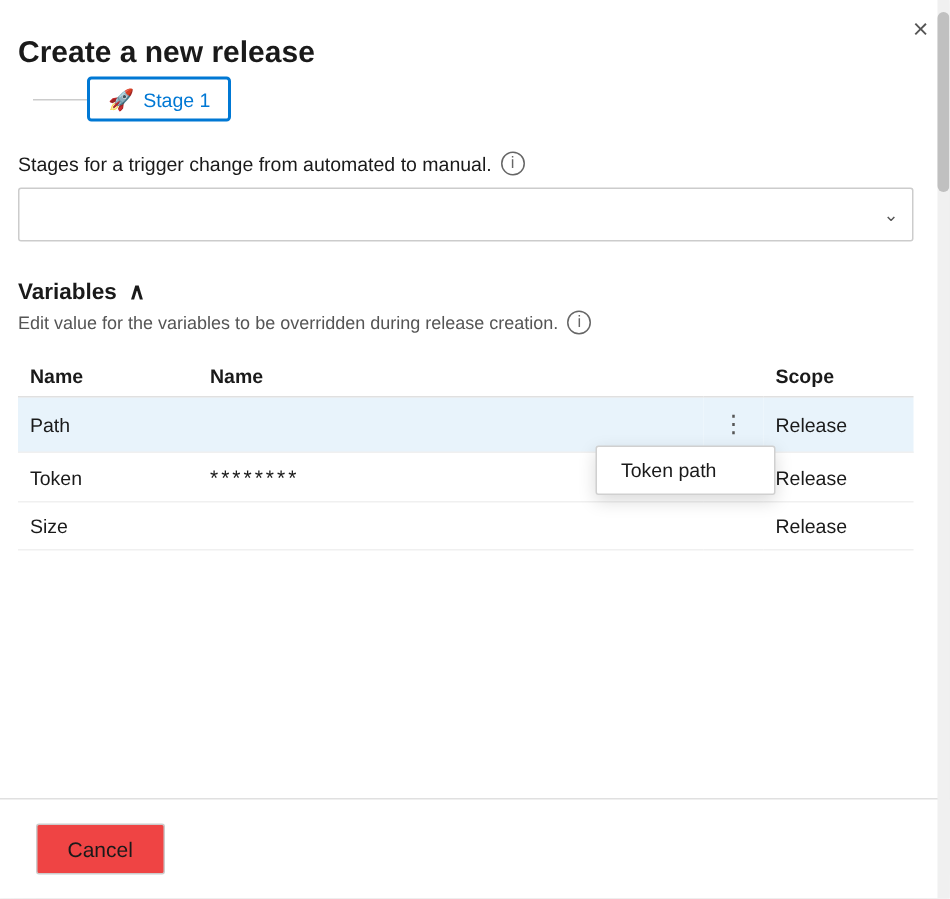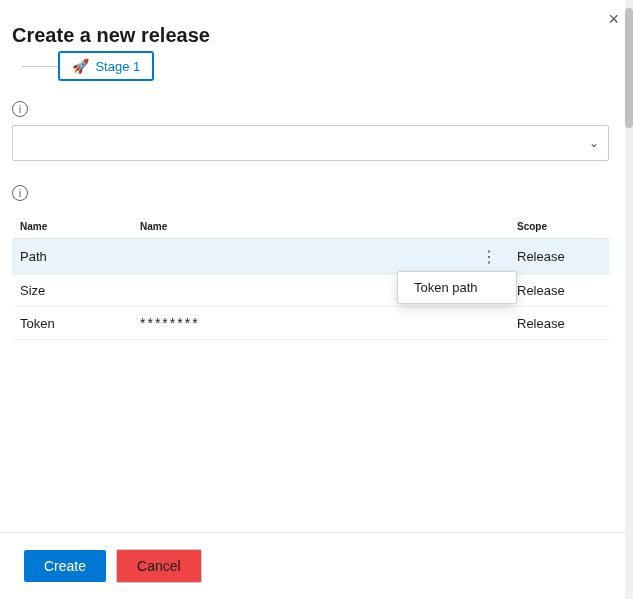--- a/index.html
+++ b/index.html
@@ -142,21 +142,21 @@
       margin-bottom: 14px;
       display: flex;
       align-items: center;
       gap: 6px;
     }
     .variables-table {
       width: 100%;
       border-collapse: collapse;
     }
     .variables-table thead th {
-      font-size: 10px;
+      font-size: 13px;
       font-weight: 600;
       color: #1a1a1a;
       text-align: left;
       padding: 6px 8px;
       border-bottom: 1px solid #e0e0e0;
     }
     .variables-table tbody tr {
       border-bottom: 1px solid #f0f0f0;
     }
     .variables-table tbody tr.highlighted {
@@ -272,31 +272,37 @@
 
     <div class="stage-area">
       <div class="stage-line"></div>
       <div class="stage-box">
         <span class="stage-icon">🚀</span>
         <span>Stage 1</span>
       </div>
     </div>
 
     <div class="section-desc">
+      <span>Stages for a trigger change from automated to manual.</span>
       <span class="info-icon">i</span>
     </div>
     <div class="dropdown-wrapper">
       <select class="dropdown-select">
         <option value=""></option>
       </select>
       <span class="dropdown-chevron">⌄</span>
     </div>
 
     <div class="variables-section">
+      <div class="variables-header">
+        <span>Variables</span>
+        <span style="cursor:pointer;">∧</span>
+      </div>
       <div class="variables-desc">
+        <span>Edit value for the variables to be overridden during release creation.</span>
         <span class="info-icon">i</span>
       </div>
 
       <table class="variables-table">
         <thead>
           <tr>
             <th class="col-name">Name</th>
             <th class="col-value">Name</th>
             <th class="col-actions"></th>
             <th class="col-scope">Scope</th>
@@ -312,35 +318,34 @@
                 <span class="three-dot">⋮</span>
                 <div class="context-menu">
                   <div class="context-menu-item">Token path</div>
                 </div>
               </div>
             </td>
             <td class="col-scope">Release</td>
           </tr>
 
           <tr>
-            <td class="col-name">Size</td>
-            <td class="col-value"></td>
+            <td class="col-name">Token</td>
+            <td class="col-value"><span class="password-dots">********</span></td>
             <td class="col-actions"></td>
             <td class="col-scope">Release</td>
           </tr>
 
           <tr>
-            <td class="col-name">Token</td>
-            <td class="col-value"><span class="password-dots">********</span></td>
+            <td class="col-name">Size</td>
+            <td class="col-value"></td>
             <td class="col-actions"></td>
             <td class="col-scope">Release</td>
           </tr>
         </tbody>
       </table>
     </div>
 
   </div>
 
   <div class="dialog-footer">
-    <button class="btn-create">Create</button>
     <button class="btn-cancel">Cancel</button>
   </div>
 </div>
 
 </body></html>

